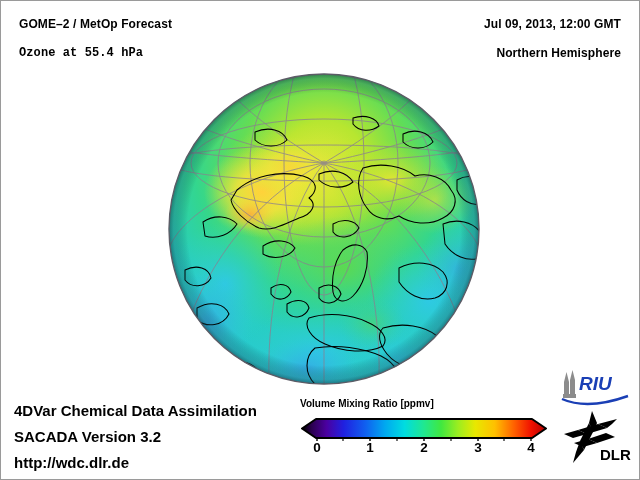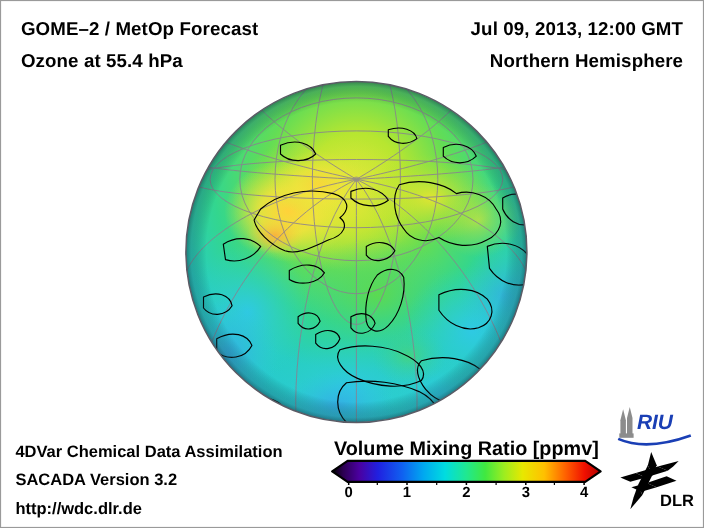--- a/index.html
+++ b/index.html
@@ -10,43 +10,43 @@
     overflow:hidden;
     position:relative;
   }
   .frame{
     position:absolute;inset:0;
     border:1px solid #9a9a9a;
     box-sizing:border-box;
   }
   .hdr{
     position:absolute;
-    font-size:17px;font-weight:bold;color:#000;
+    font-size:12px;font-weight:bold;color:#000;
     letter-spacing:.1px;white-space:nowrap;
   }
   #hdr-l1{left:19px;top:17px;}
-  #hdr-l2{left:19px;top:46px;}
+  #hdr-l2{left:19px;top:46px;font-family:Liberation Mono, monospace;}
   #hdr-r1{right:19px;top:17px;text-align:left;}
   #hdr-r2{right:19px;top:46px;}
 
   .foot{
     position:absolute;left:14px;
     font-size:15px;font-weight:bold;color:#000;white-space:nowrap;
   }
   #ft1{top:402px;}
   #ft2{top:428px;}
   #ft3{top:454px;}
 
   #globe-wrap{position:absolute;left:167px;top:72px;width:314px;height:314px;}
   #globe-svg{display:block;width:314px;height:314px;}
 
   #cb-wrap{position:absolute;left:300px;top:398px;width:248px;height:70px;}
   #cb-title{
-    position:absolute;top:0;left:0;width:248px;text-align:center;
-    font-size:18px;font-weight:bold;color:#000;white-space:nowrap;
+    position:absolute;top:0;left:0;width:248px;text-align:left;
+    font-size:10px;font-weight:bold;color:#000;white-space:nowrap;
   }
   #cb-svg{position:absolute;top:19px;left:0;display:block;}
   .cb-tick-lab{
     position:absolute;top:42px;
     font-size:13.5px;font-weight:bold;color:#000;
     transform:translateX(-50%);
   }
 
   #logo-wrap{position:absolute;left:556px;top:368px;width:80px;height:98px;}
   #riu-svg{position:absolute;top:0;left:2px;display:block;}

